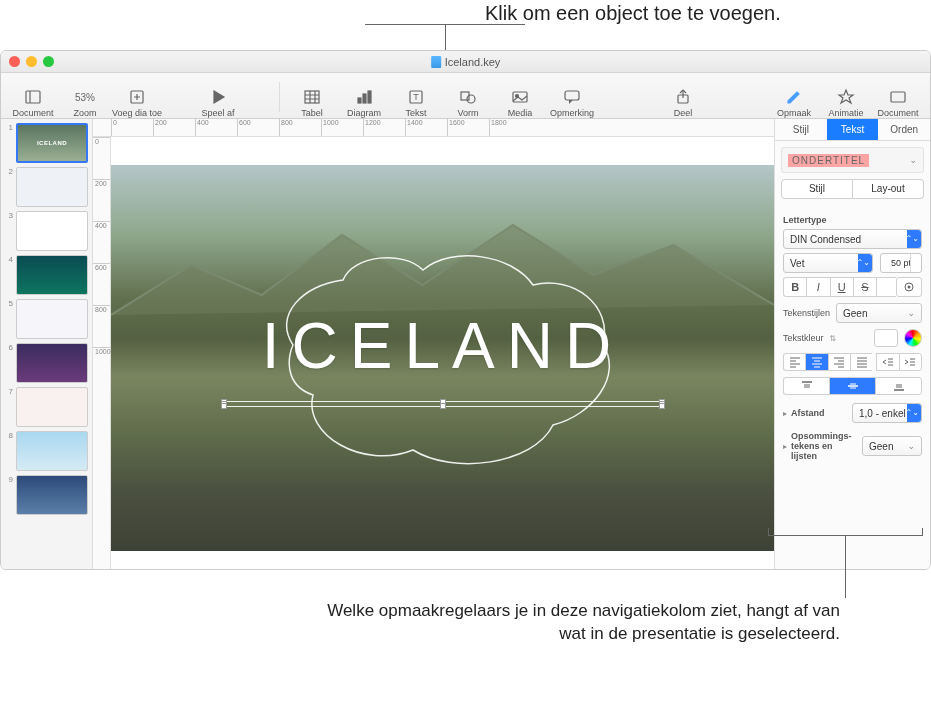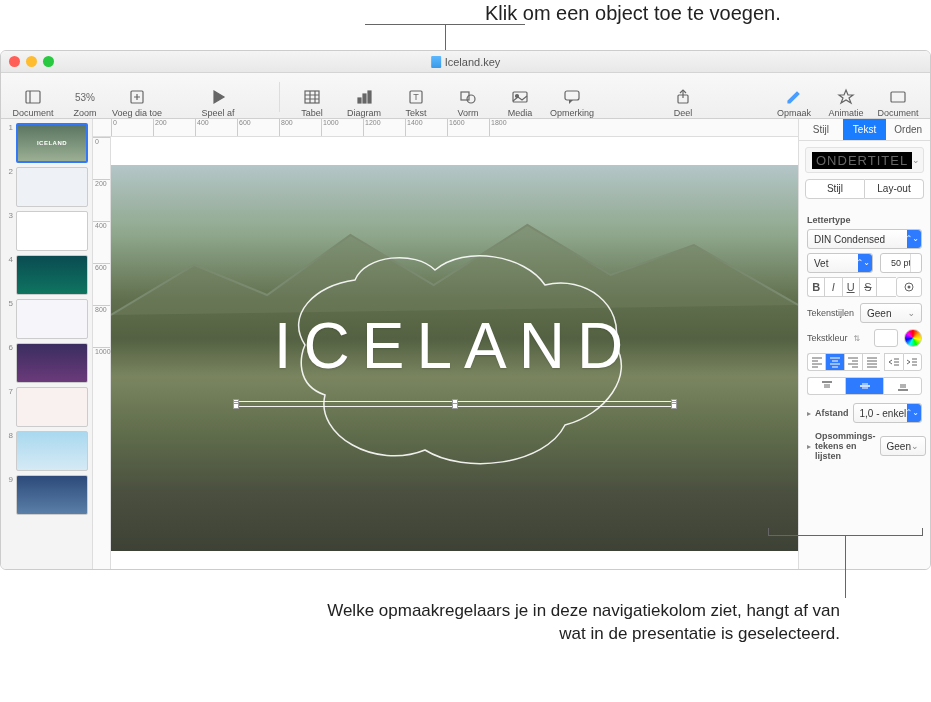--- a/index.html
+++ b/index.html
@@ -62,27 +62,27 @@
 .iceland-outline svg { width:100%; height:100%; }
 .title-text { color:#fff; font-size:64px; font-weight:300; letter-spacing:12px; font-family: "Helvetica Neue", Arial, sans-serif; position:relative; z-index:2; text-shadow: 0 1px 2px rgba(0,0,0,.15); }
 .subtitle-box { border:1px solid rgba(255,255,255,0.9); padding:2px 0; margin-top:18px; width:440px; text-align:center; position:relative; z-index:2; }
 .subtitle-text { color:#fff; font-size:12px; letter-spacing:4px; font-weight:500; }
 .sel-handle { position:absolute; width:6px; height:6px; background:#fff; border:1px solid #999; }
 .sh1 { top:-3px; left:-3px; } .sh2 { top:-3px; left:50%; margin-left:-3px; } .sh3 { top:-3px; right:-3px; }
 .sh4 { top:50%; left:-3px; margin-top:-3px; } .sh5 { top:50%; right:-3px; margin-top:-3px; }
 .sh6 { bottom:-3px; left:-3px; } .sh7 { bottom:-3px; left:50%; margin-left:-3px; } .sh8 { bottom:-3px; right:-3px; }
 
 
-.inspector { width:132px; border-left:1px solid #ddd; background:#fbfbfb; padding:0; overflow:hidden; font-size:10px; }
+.inspector { width:156px; border-left:1px solid #ddd; background:#fbfbfb; padding:0; overflow:hidden; font-size:10px; }
 .insp-tabs { display:flex; height:22px; border-bottom:1px solid #ddd; }
 .insp-tab { flex:1; text-align:center; line-height:22px; font-size:10px; color:#555; }
 .insp-tab.active { background:#1a7dff; color:#fff; }
 .insp-section { padding: 6px 8px; }
 .para-style { background:#f6f6f6; border:1px solid #e2e2e2; height:26px; display:flex; align-items:center; justify-content:space-between; padding:0 6px; font-size:10px; margin:6px; border-radius:3px; }
-.para-style .txt { background:#000000; padding:1px 4px; font-size:13px; letter-spacing:1px; color:#666; text-transform:uppercase; }
+.para-style .txt { background:#fca5a5; padding:1px 4px; font-size:10px; letter-spacing:1px; color:#666; text-transform:uppercase; }
 .chev { font-size:9px; color:#888; }
 .subtabs { display:flex; height:20px; margin:2px 6px; }
 .subtab { flex:1; text-align:center; line-height:18px; border:1px solid #d0d0d0; font-size:10px; background:#fff; }
 .subtab:first-child { border-radius:4px 0 0 4px; background:#fff; }
 .subtab:last-child { border-radius:0 4px 4px 0; border-left:none; }
 .subtab.active { background:#fff; color:#333; font-weight:500; }
 .label { font-size:9px; font-weight:600; color:#555; margin:8px 0 4px; }
 .select { height:20px; border:1px solid #c8c8c8; border-radius:3px; background:linear-gradient(#fff,#f4f4f4); display:flex; align-items:center; justify-content:space-between; padding:0 6px; font-size:10px; position:relative; }
 .select.blue-cap::after { content:""; position:absolute; right:0; top:0; bottom:0; width:14px; background:#2f7bff; border-radius:0 3px 3px 0; }
 .select.blue-cap .chev { position:absolute; right:2px; color:#fff; z-index:1; font-size:8px; line-height:8px; }

